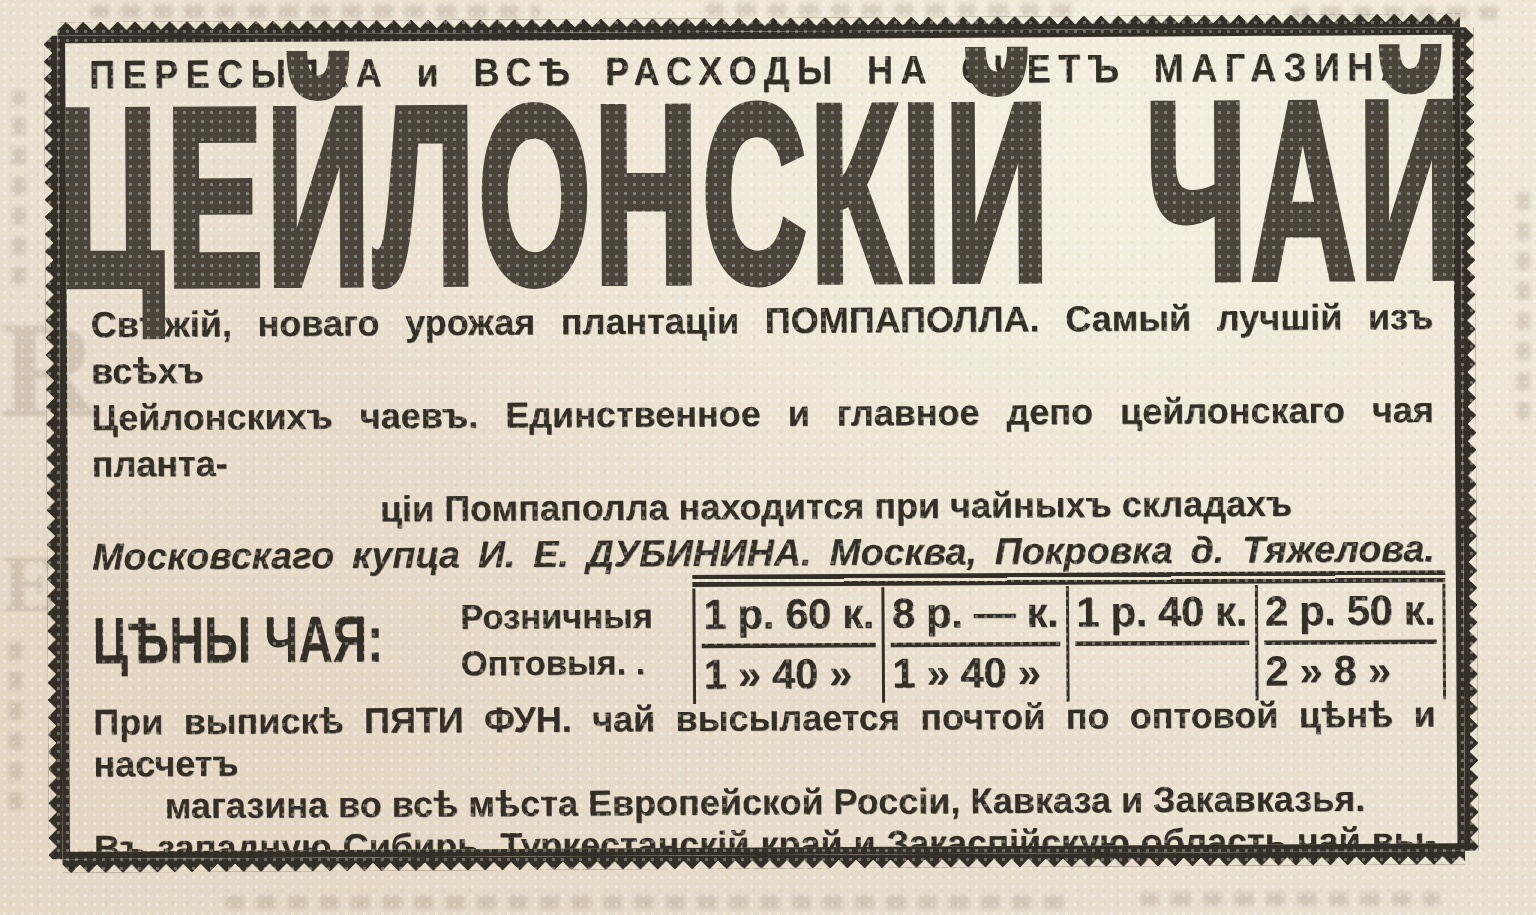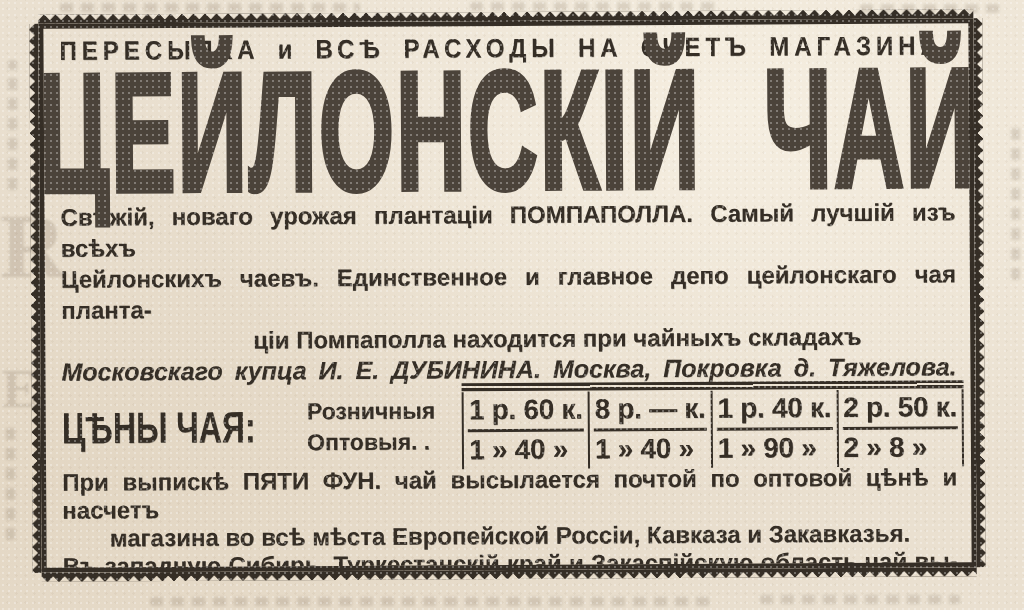--- a/index.html
+++ b/index.html
@@ -153,21 +153,20 @@
           <div class="pcol">
             <div class="pret ink">1 р. 60 к.</div>
             <div class="pwho ink">1 » 40 »</div>
           </div>
           <div class="pcol">
             <div class="pret ink">8 р. — к.</div>
             <div class="pwho ink">1 » 40 »</div>
           </div>
           <div class="pcol">
             <div class="pret ink">1 р. 40 к.</div>
-            <div class="pwho ink">1 » 90 »</div>
           </div>
           <div class="pcol">
             <div class="pret ink">2 р. 50 к.</div>
             <div class="pwho ink">2 » 8 »</div>
           </div>
         </div>
       </div>
       <div class="price-note ink">
         <div>покупающимъ</div>
         <div>25 ф. даются</div>

